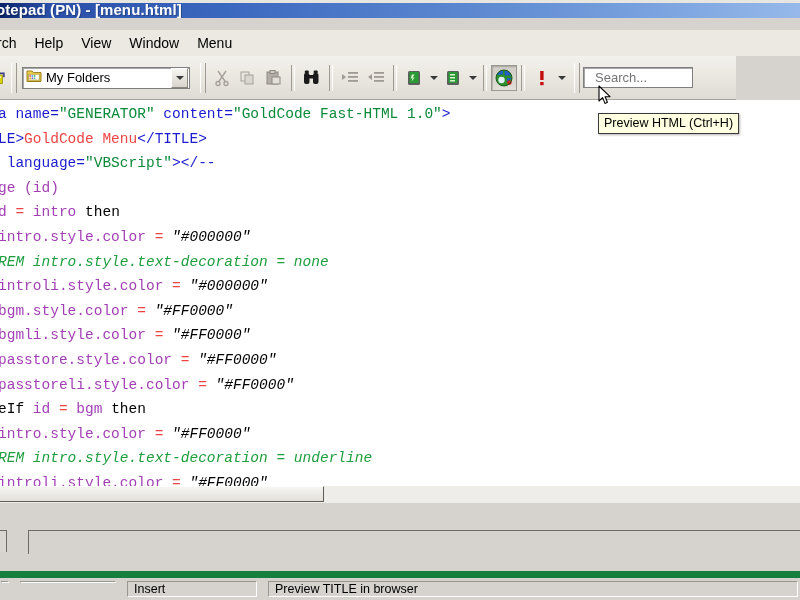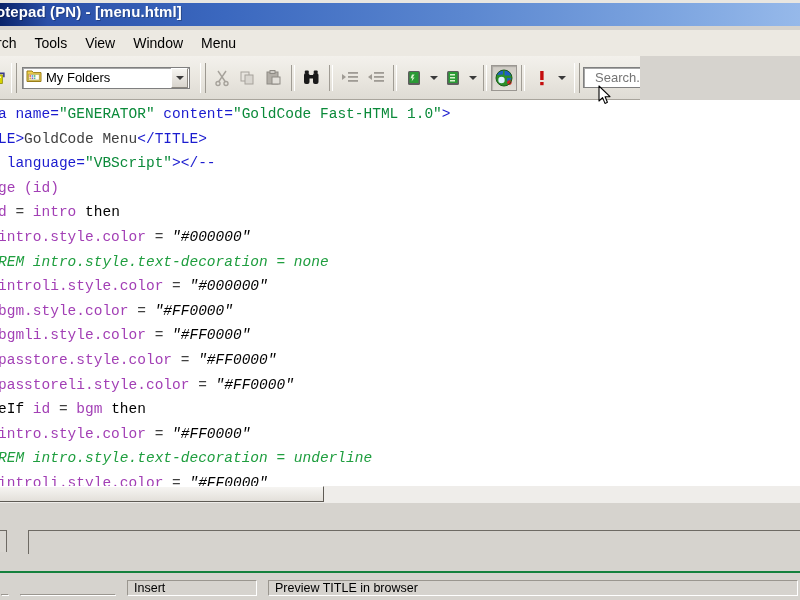--- a/index.html
+++ b/index.html
@@ -14,26 +14,26 @@
     position: relative;
     width: 800px; height: 600px;
     background: #d6d3ce;
     overflow: hidden;
   }
 
   
   .titlebar {
     position: absolute;
     left: 0; top: 0;
-    width: 800px; height: 26px;
+    width: 800px; height: 18px;
     background: linear-gradient(to right, #0a246a 0%, #2a4fa8 6%, #3b68bf 28%, #5b87d0 58%, #7da5e0 84%, #96b9ea 100%);
     border-top: 3px solid #e8e6e1;
     box-sizing: border-box;
     display: flex;
-    align-items: flex-start;
+    align-items: flex-end;
     overflow: hidden;
   }
   .titlebar-text {
     color: #ffffff;
     font-size: 15px;
     font-weight: bold;
     letter-spacing: 0.1px;
     margin-left: -4px;
     white-space: nowrap;
     text-shadow: 1px 1px 0 rgba(0,0,0,0.25);
@@ -55,21 +55,21 @@
     padding: 2px 9px;
     white-space: nowrap;
     cursor: default;
   }
   .menu-item.clipped { padding-left: 0; margin-left: -3px; }
 
   
   .toolbar {
     position: absolute;
     left: 0; top: 56px;
-    width: 640px; height: 44px;
+    width: 736px; height: 44px;
     background: linear-gradient(to bottom, #f3f1ec 0%, #eae7e0 50%, #dedbd4 100%);
     border-bottom: 1px solid #a8a49c;
     box-sizing: border-box;
     display: flex;
     align-items: center;
     overflow: hidden;
   }
 
   .tb-sep {
     width: 2px; height: 26px;
@@ -171,21 +171,21 @@
     line-height: 24.6px;
     white-space: pre;
     margin-left: -2px;
     margin-top: 2px;
   }
   .code .line { height: 24.6px; }
   .t-tag   { color: #1b1ccf; }
   .t-attr  { color: #0b8a3a; }
   .t-str   { color: #000000; font-style: italic; }
   .t-ident { color: #a23fb5; }
-  .t-plain { color: #404040; }
+  .t-plain { color: #ef4444; }
   .t-kw    { color: #000000; font-weight: normal; }
   .t-rem   { color: #1f9e3f; font-style: italic; }
 
   
   .hscroll {
     position: absolute;
     left: 0; top: 486px;
     width: 800px; height: 17px;
     background: #efedea;
     overflow: hidden;
@@ -233,23 +233,23 @@
     background: #d6d3ce;
     box-sizing: border-box;
   }
 
   
   .statusbar {
     position: absolute;
     left: 0; top: 571px;
     width: 800px; height: 29px;
     background: #d6d3ce;
-    border-top: 2px solid #15803d;
+    border-top: 7px solid #15803d;
     display: flex;
-    align-items: flex-end;
+    align-items: flex-start;
     box-sizing: border-box;
     overflow: hidden;
     gap: 8px;
   }
   .sb-cell {
     border: 1px solid;
     border-color: #9a968f #ffffff #ffffff #9a968f;
     margin: 3px 2px 4px 1px;
     display: flex; align-items: center;
     padding-left: 6px;
@@ -283,21 +283,21 @@
 <body>
 
 <div id="app">
 
   <div class="titlebar">
     <span class="titlebar-text">otepad (PN) - [menu.html]</span>
   </div>
 
   <div class="menubar">
     <div class="menu-item clipped">rch</div>
-    <div class="menu-item">Tools</div>
+    <div class="menu-item">Help</div>
     <div class="menu-item">View</div>
     <div class="menu-item">Window</div>
     <div class="menu-item">Menu</div>
   </div>
 
   <div class="toolbar">
 
     <div class="tb-btn" style="width:16px;margin-left:-8px;">
       <svg width="18" height="18" viewBox="0 0 18 18">
         <rect x="1" y="5" width="11" height="11" fill="#d8d400" stroke="#8a8800"></rect>
@@ -468,14 +468,17 @@
     <div class="sb-cell" style="width:130px;">Insert</div>
     <div class="sb-cell" style="flex:1;">Preview TITLE in browser</div>
   </div>
 
   <div class="cursor">
     <svg width="14" height="22" viewBox="0 0 14 22">
       <path d="M1 1 L1 16 L4.6 12.6 L7 18.4 L9.4 17.3 L7.1 11.8 L12 11.6 Z" fill="#ffffff" stroke="#000000" stroke-width="1.1" stroke-linejoin="round"></path>
     </svg>
   </div>
 
+  <div class="tooltip">
+    <span>Preview HTML (Ctrl+H)</span>
+  </div>
 
 </div>
 
 </body></html>

